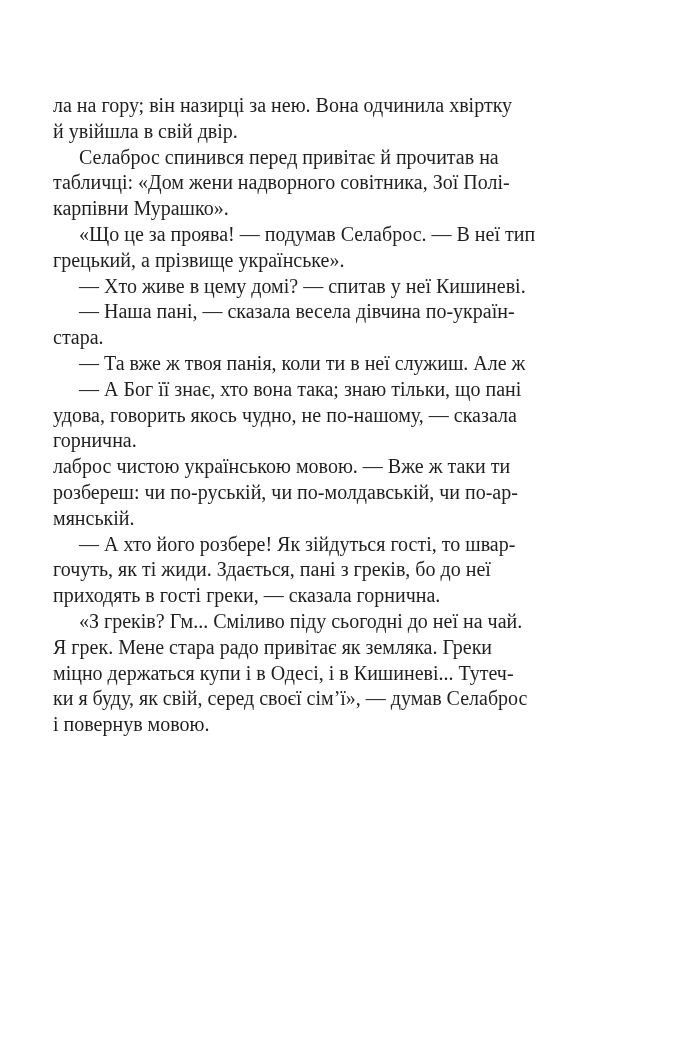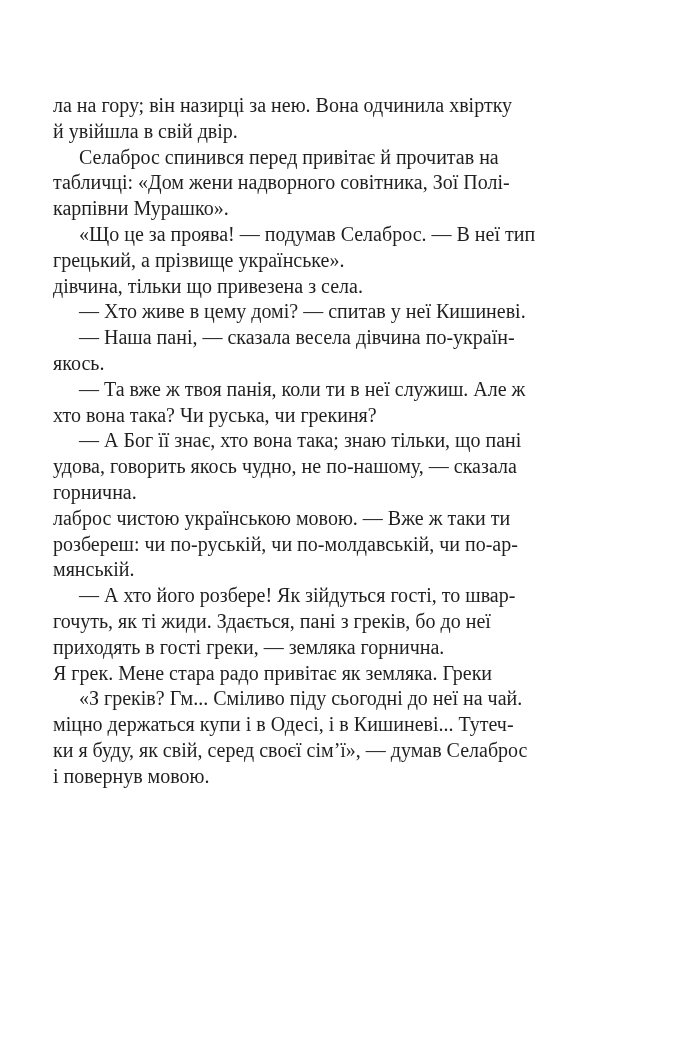--- a/index.html
+++ b/index.html
@@ -44,34 +44,32 @@
 
 <div class="page" style="background: rgb(255, 255, 255);">
   <div class="text-block" style="color: rgb(31, 31, 31);">
       <div class="line">ла на гору; він назирці за нею. Вона одчинила хвіртку</div>
       <div class="line">й увійшла в свій двір.</div>
       <div class="line indent">Селаброс спинився перед привітає й прочитав на</div>
       <div class="line">табличці: «Дом жени надворного совітника, Зої Полі-</div>
       <div class="line">карпівни Мурашко».</div>
       <div class="line indent">«Що це за проява! — подумав Селаброс. — В неї тип</div>
       <div class="line">грецький, а прізвище українське».</div>
-      <div class="line">дівчина, тільки що привезена з села.</div>
       <div class="line indent">— Хто живе в цему домі? — спитав у неї Кишиневі.</div>
       <div class="line indent">— Наша пані, — сказала весела дівчина по-україн-</div>
-      <div class="line">якось.</div>
+      <div class="line">стара.</div>
       <div class="line indent">— Та вже ж твоя панія, коли ти в неї служиш. Але ж</div>
-      <div class="line">хто вона така? Чи руська, чи грекиня?</div>
       <div class="line indent">— А Бог її знає, хто вона така; знаю тільки, що пані</div>
       <div class="line">удова, говорить якось чудно, не по-нашому, — сказала</div>
       <div class="line">горнична.</div>
       <div class="line">лаброс чистою українською мовою. — Вже ж таки ти</div>
       <div class="line">розбереш: чи по-руській, чи по-молдавській, чи по-ар-</div>
       <div class="line">мянській.</div>
       <div class="line indent">— А хто його розбере! Як зійдуться гості, то швар-</div>
       <div class="line">гочуть, як ті жиди. Здається, пані з греків, бо до неї</div>
-      <div class="line">приходять в гості греки, — земляка горнична.</div>
+      <div class="line">приходять в гості греки, — сказала горнична.</div>
+      <div class="line indent">«З греків? Гм... Сміливо піду сьогодні до неї на чай.</div>
       <div class="line">Я грек. Мене стара радо привітає як земляка. Греки</div>
-      <div class="line indent">«З греків? Гм... Сміливо піду сьогодні до неї на чай.</div>
       <div class="line">міцно держаться купи і в Одесі, і в Кишиневі... Тутеч-</div>
       <div class="line">ки я буду, як свій, серед своєї сім’ї», — думав Селаброс</div>
       <div class="line">і повернув мовою.</div>
     </div>
 </div>
 
 </body></html>

